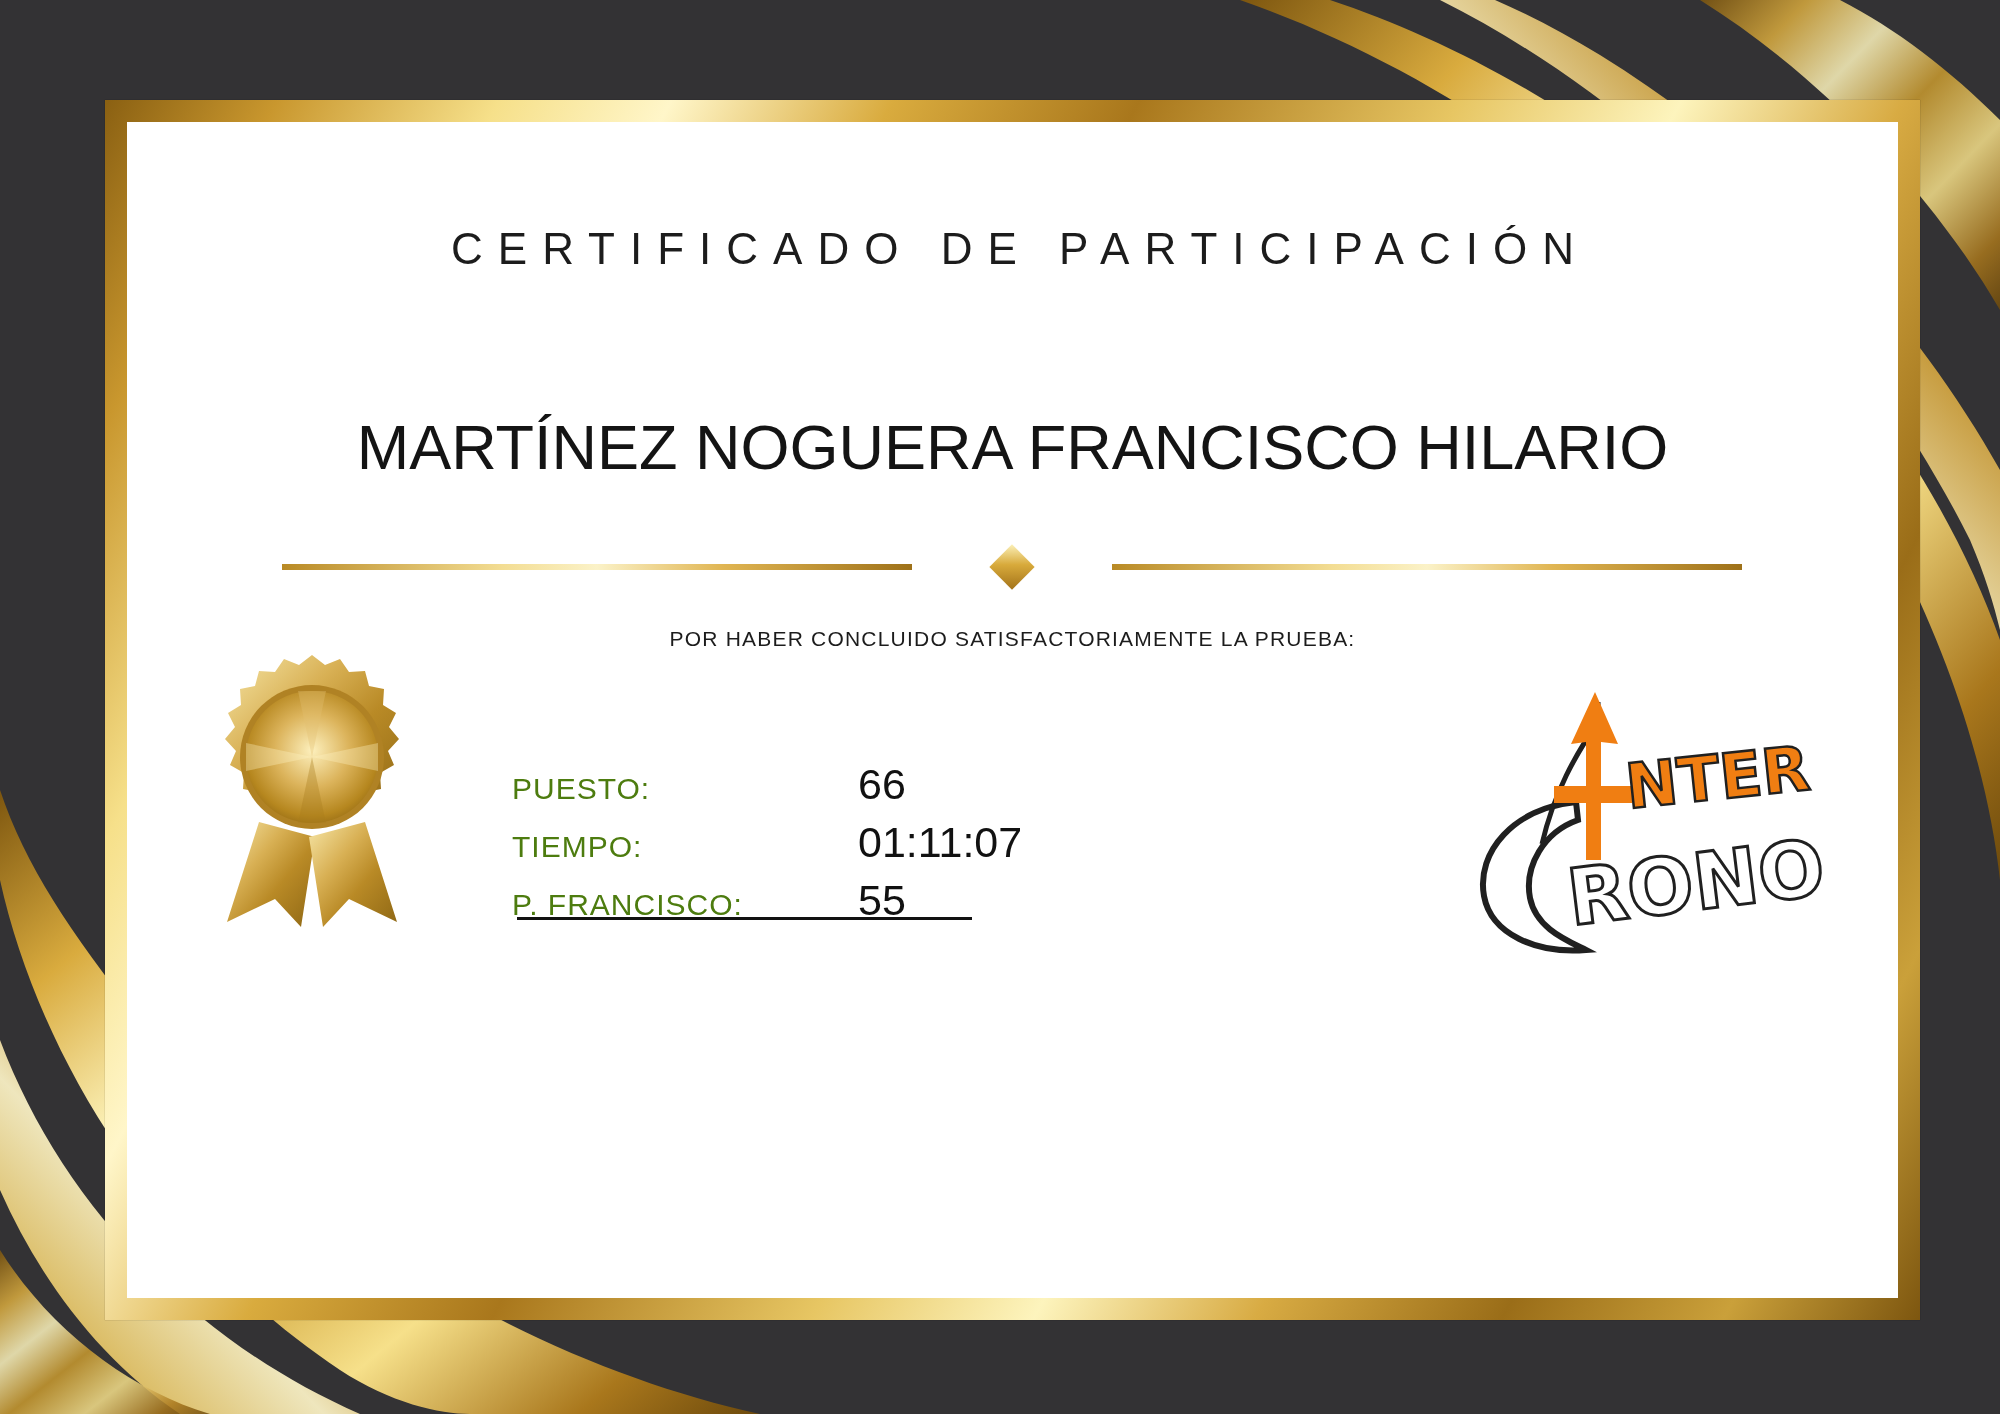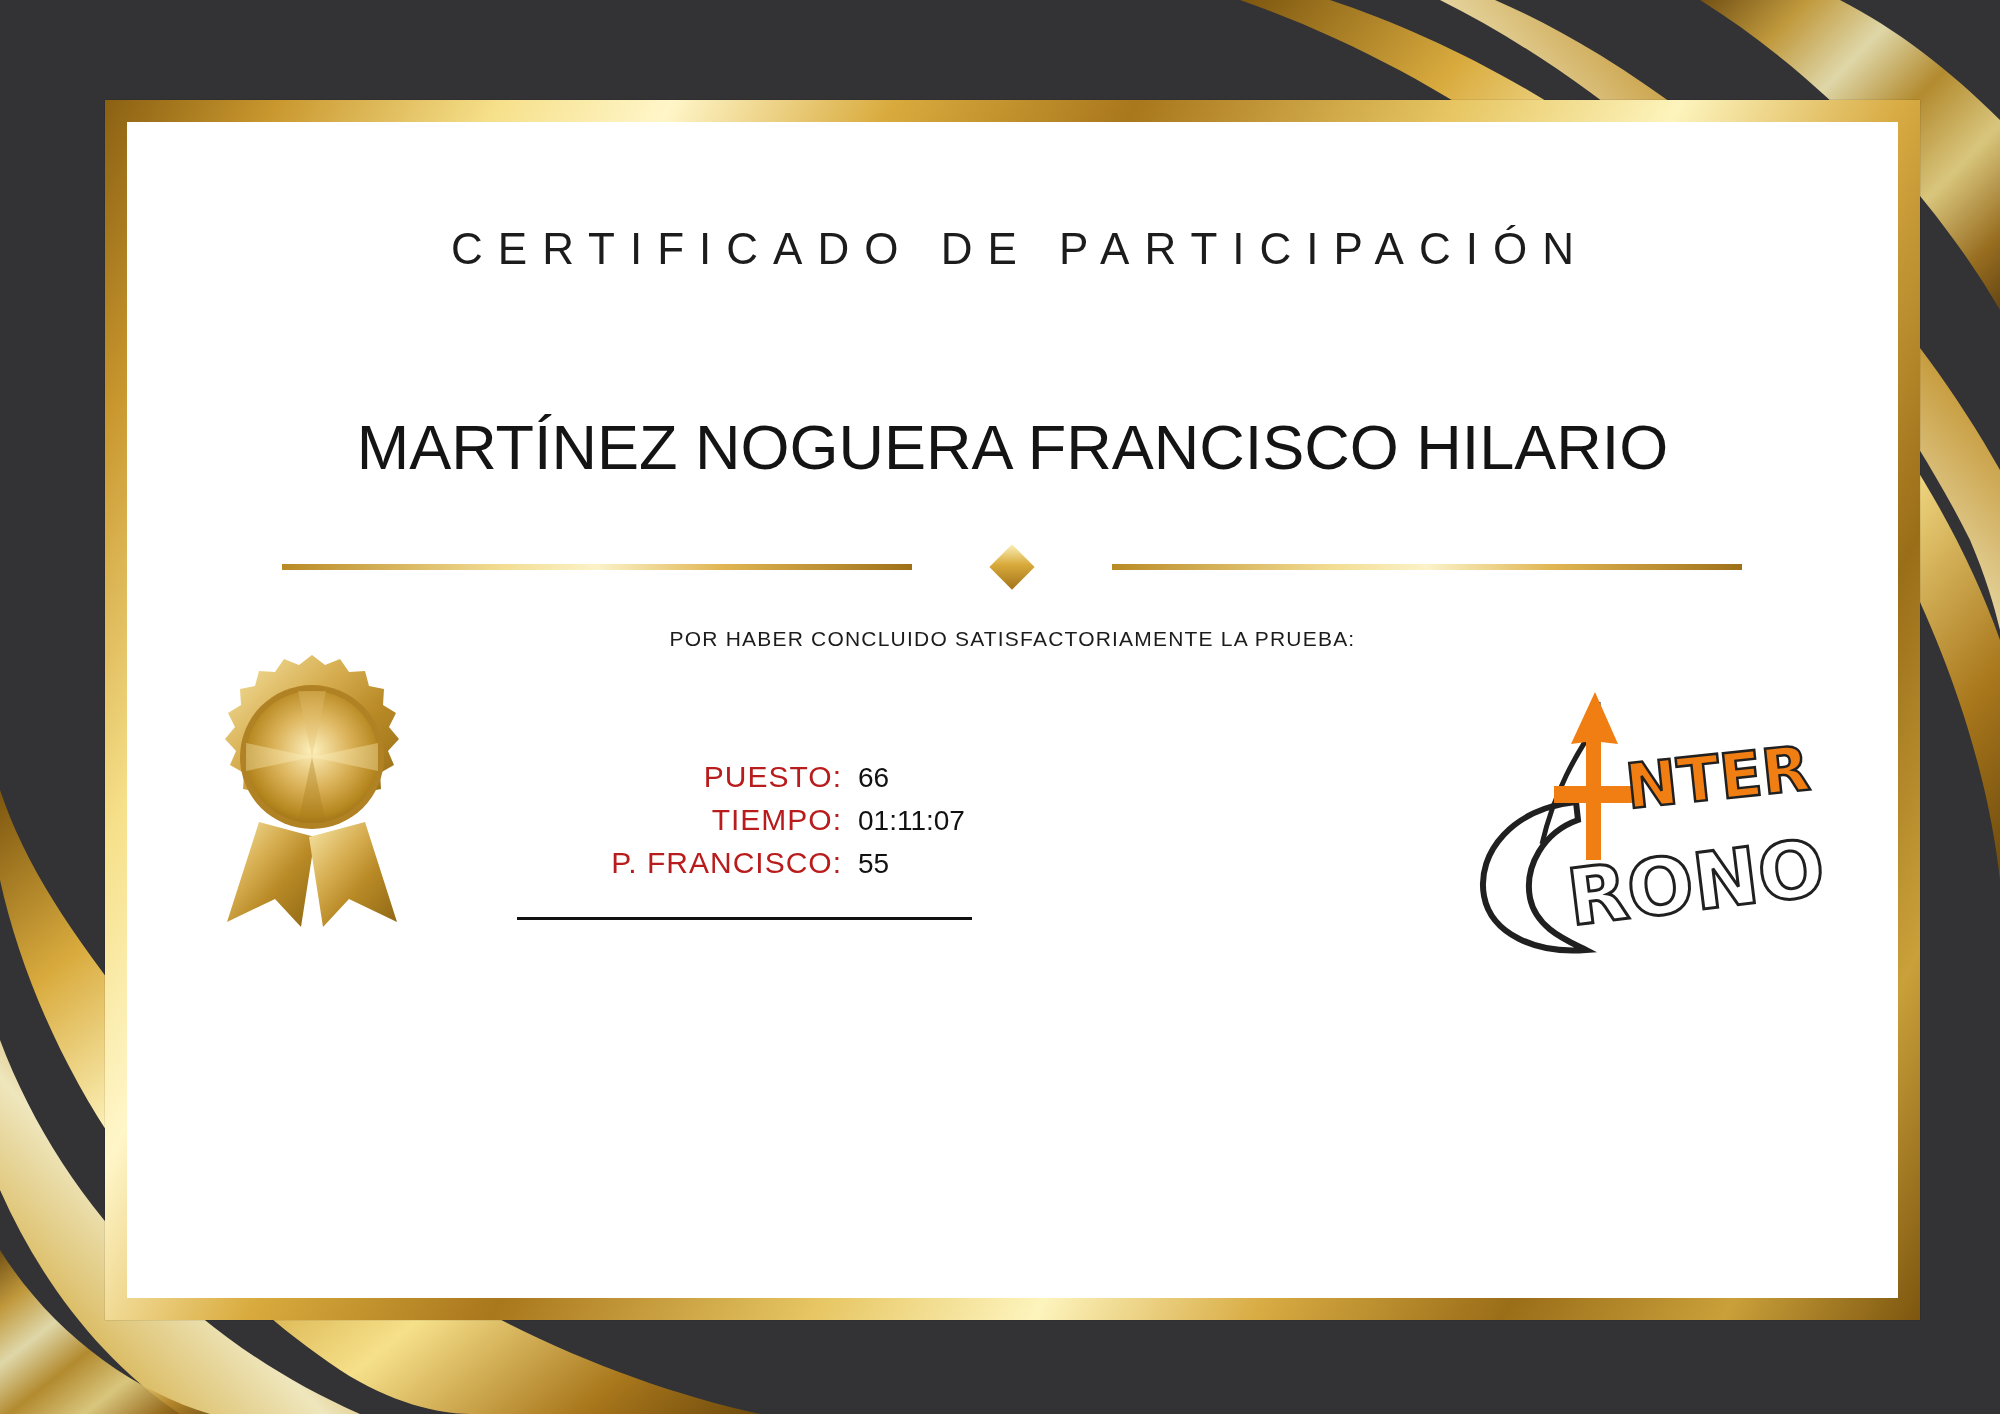--- a/index.html
+++ b/index.html
@@ -134,27 +134,27 @@
     width: 580px;
   }
   .result-row {
     display: flex;
     align-items: baseline;
     justify-content: flex-start;
     margin-bottom: 9px;
   }
   .result-label {
     width: 330px;
-    text-align: right;
+    text-align: left;
     font-size: 30px;
     letter-spacing: 1px;
-    color: #b91c1c;
+    color: #4d7c0f;
   }
   .result-value {
-    font-size: 28px;
+    font-size: 43px;
     color: #111111;
     padding-left: 16px;
   }
   .sign-line {
     position: absolute;
     left: 390px;
     top: 795px;
     width: 455px;
     height: 3px;
     background: #111111;

